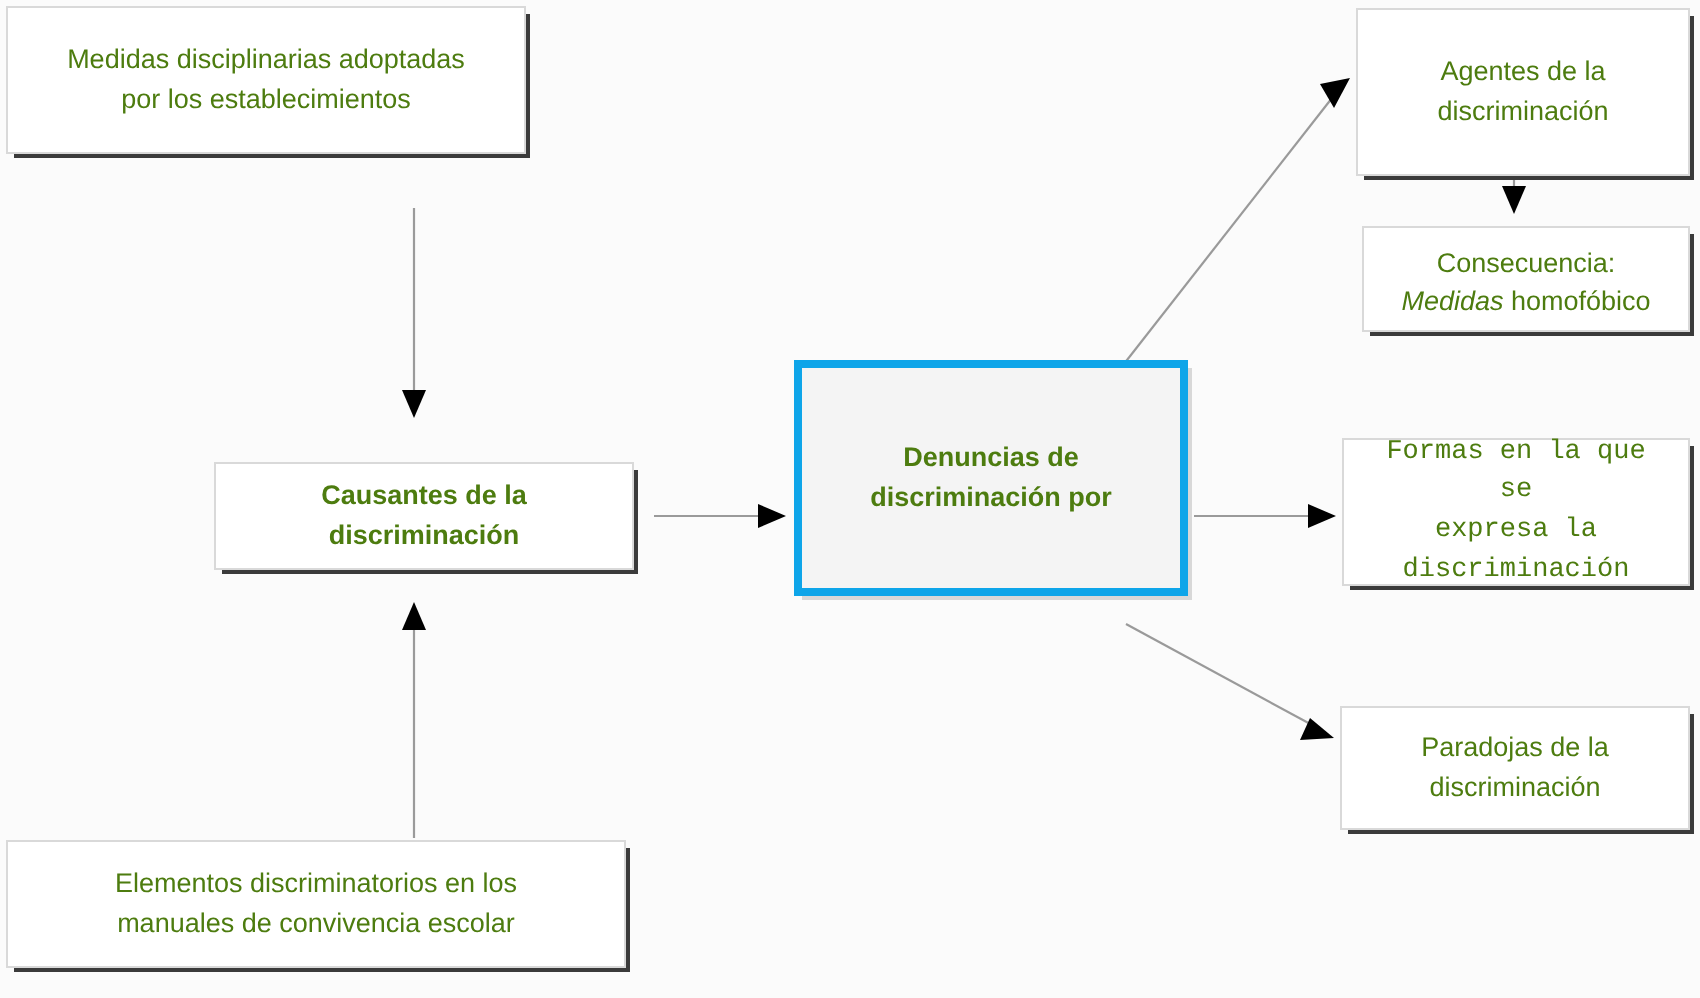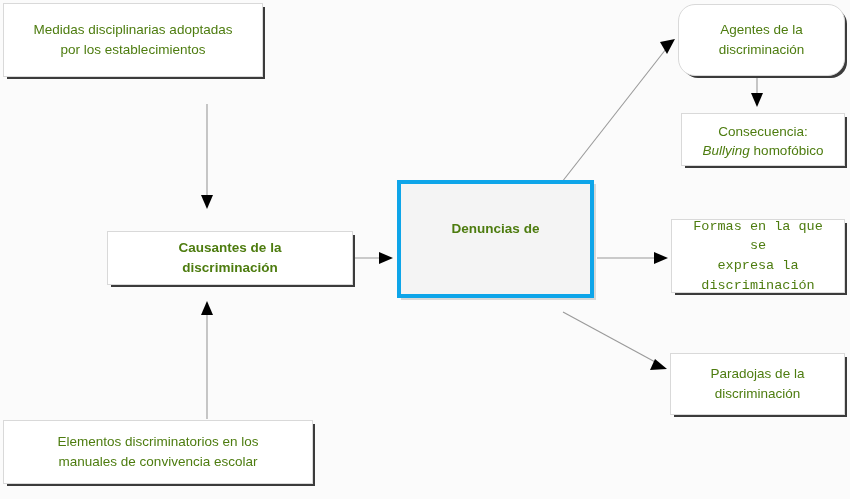--- a/index.html
+++ b/index.html
@@ -103,38 +103,38 @@
     <g>
       <line class="edge" x1="563" y1="312" x2="657" y2="363"></line>
       <polygon class="arrowhead" points="667,369 655,359 650,370"></polygon>
     </g>
   </svg>
 
   <div class="node" style="left:3px; top:3px; width:260px; height:74px;">
     <span class="label-text"><span>Medidas  disciplinarias adoptadas</span><br><span>por los establecimientos</span></span>
   </div>
 
-  <div class="node bold" style="left:107px; top:231px; width:246px; height:54px;">
+  <div class="node bold" style="left:107px; top:231px; width:210px; height:54px;">
     <span class="label-text"><span>Causantes de la</span><br><span>discriminación</span></span>
   </div>
 
   <div class="node" style="left:3px; top:420px; width:310px; height:64px;justify-content:center;">
     <span class="label-text"><span>Elementos discriminatorios en los</span><br><span>manuales de convivencia escolar</span></span>
   </div>
 
   <div class="node shaded bold" style="left:397px; top:180px; width:197px; height:118px;">
-    <span class="label-text"><span>Denuncias de</span><br><br></span>
+    <span class="label-text"><span>Denuncias de</span><br><span>discriminación por</span><br></span>
   </div>
 
-  <div class="node" style="left:678px; top:4px; width:167px; height:72px;border-radius:17px;">
+  <div class="node" style="left:678px; top:4px; width:167px; height:84px;">
     <span class="label-text"><span>Agentes de la</span><br><span>discriminación</span></span>
   </div>
 
   <div class="node" style="left:681px; top:113px; width:164px; height:53px;align-items:flex-end;">
-    <span class="label-text"><span>Consecuencia:</span><br><span class="ital">Bullying</span><span> homofóbico</span></span>
+    <span class="label-text"><span>Consecuencia:</span><br><span class="ital">Medidas</span><span> homofóbico</span></span>
   </div>
 
   <div class="node" style="left:671px; top:219px; width:174px; height:74px;font-family:Liberation Mono, monospace;">
     <span class="label-text"><span>Formas en la que se</span><br><span>expresa la</span><br><span>discriminación</span></span>
   </div>
 
   <div class="node" style="left:670px; top:353px; width:175px; height:62px;align-items:center;">
     <span class="label-text"><span>Paradojas de la</span><br><span>discriminación</span></span>
   </div>
 

